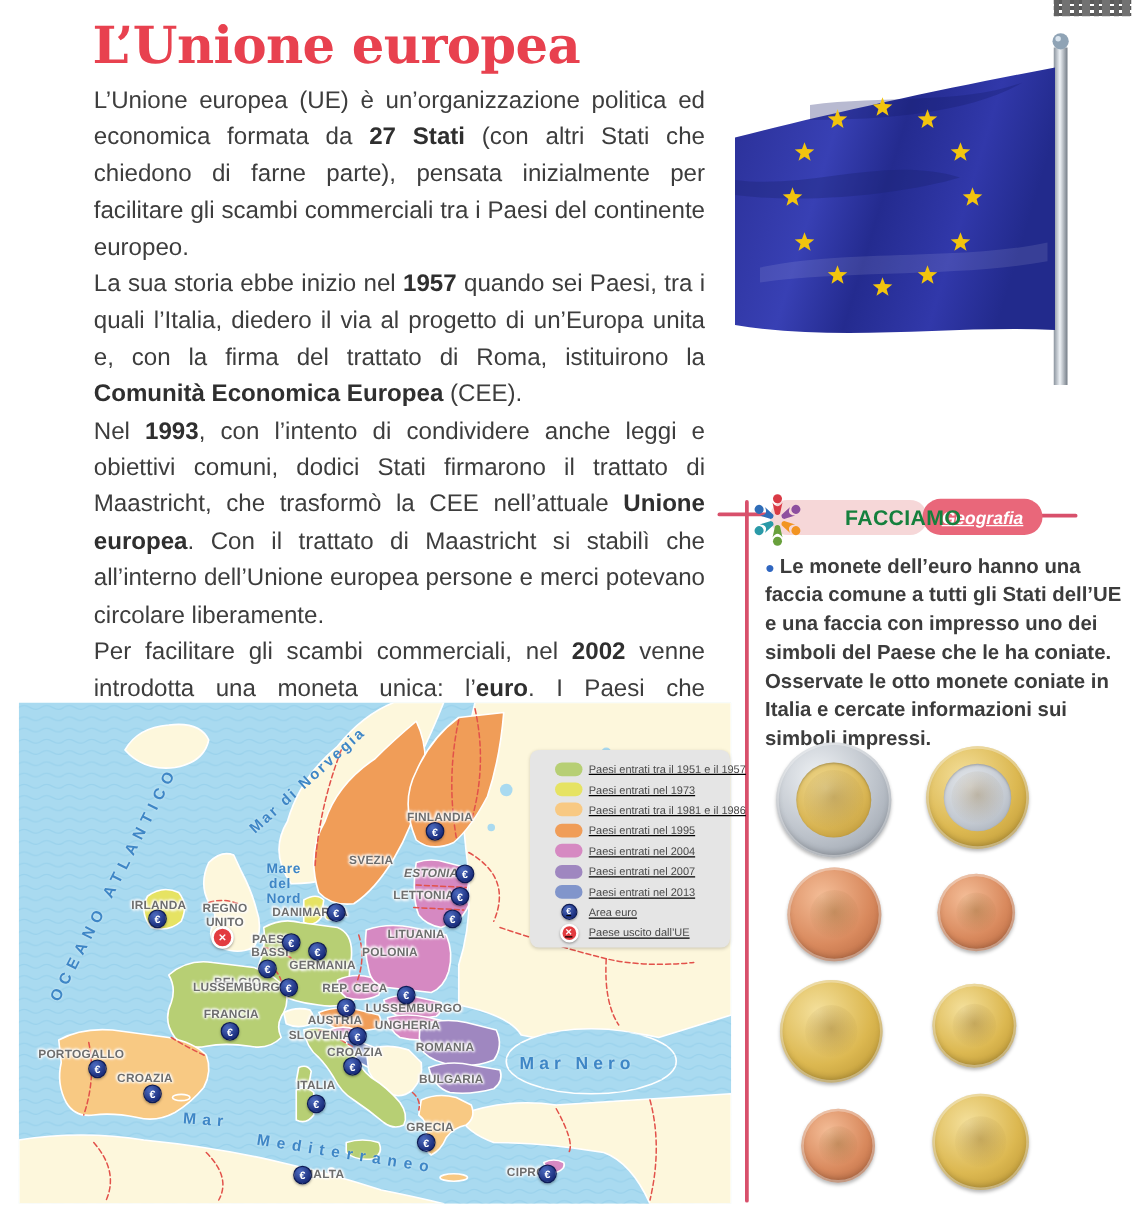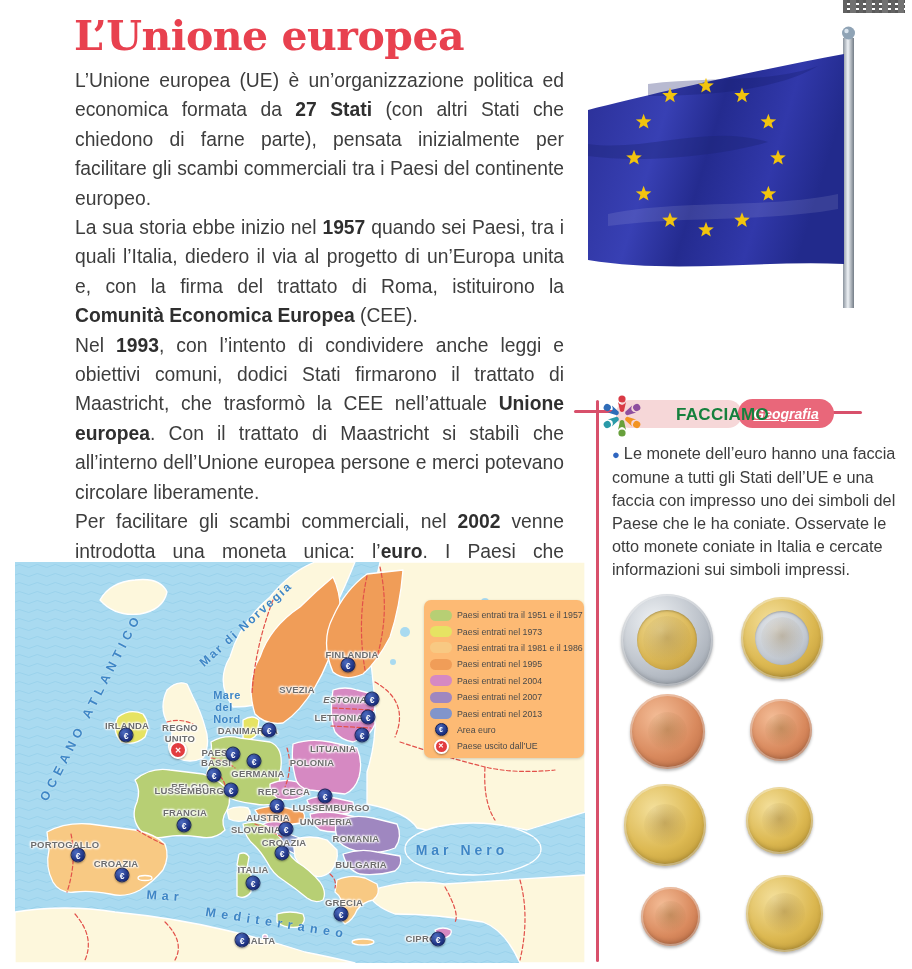--- a/index.html
+++ b/index.html
@@ -33,21 +33,21 @@
       background:#d8506b;border-radius:2px;}
   .act-pill-bg{position:absolute;left:616px;top:400px;width:126px;height:28px;
       background:#f6d7d8;border-radius:15px;}
   .act-label{position:absolute;left:676px;top:405px;font-size:17px;font-weight:700;
       color:#15803d;letter-spacing:.3px;}
   .act-subject{position:absolute;left:738px;top:399px;width:96px;height:29px;
       background:#e9677a;border-radius:15px;display:flex;align-items:center;justify-content:center;
       color:#fff;font-weight:700;font-style:italic;font-size:14px;text-decoration:underline;}
   .act-logo{position:absolute;left:598px;top:392px;width:48px;height:48px;}
   .act-body{position:absolute;left:612px;top:442px;width:296px;
-      font-size:16.3px;line-height:23px;color:#3c3c3c;}
+      font-size:16.3px;line-height:23px;color:#3c3c3c;font-weight:bold;}
   .act-bullet{color:#2f66c0;font-size:13px;margin-right:4px;}
   
   .coin{position:absolute;border-radius:50%;
       box-shadow:0 2px 3px rgba(0,0,0,.28), inset 0 0 0 2px rgba(255,255,255,.35), inset 0 -3px 5px rgba(0,0,0,.22);}
   .coin .core{position:absolute;inset:17%;border-radius:50%;
       box-shadow:inset 0 1px 2px rgba(0,0,0,.25);}
   .coin .motif{position:absolute;inset:24%;border-radius:50%;
       background:radial-gradient(circle at 50% 45%, rgba(110,75,15,.30), rgba(110,75,15,.08) 55%, transparent 75%);}
   .m-silver{background:radial-gradient(circle at 36% 30%, #eef1f4, #bcc2ca 55%, #8f97a2);}
   .m-gold{background:radial-gradient(circle at 37% 31%, #f4e09c, #dcb851 55%, #b38d2c);}
@@ -62,22 +62,22 @@
       text-shadow:0 0 2px #fff,0 0 2px #fff,0 0 3px #fff,1px 1px 2px #fff,-1px -1px 2px #fff;}
   .sealabel{position:absolute;white-space:nowrap;color:#3e86c6;font-weight:600;
       text-shadow:0 0 2px rgba(255,255,255,.6);}
   .euro-badge,.x-badge{position:absolute;transform:translate(-50%,-50%);
       display:flex;align-items:center;justify-content:center;border-radius:50%;
       color:#fff;font-weight:700;box-shadow:0 1px 2px rgba(0,0,0,.35);}
   .euro-badge{width:13px;height:13px;font-size:8.5px;border:1px solid #0d1b55;
       background:radial-gradient(circle at 35% 30%, #4d6cc0, #1c2f7e 70%);}
   .x-badge{width:14px;height:14px;font-size:8px;border:2px solid #fff;background:#e23c40;}
   .legend{position:absolute;left:409px;top:38px;width:160px;height:158px;
-      background:#fdba74;border-radius:7px;box-shadow:0 1px 3px rgba(0,0,0,.18);
-      padding:7px 5px 5px 6px;box-sizing:border-box;}
+      background:#e5e5e5;border-radius:7px;box-shadow:0 1px 3px rgba(0,0,0,.18);
+      padding:7px 5px 5px 20px;box-sizing:border-box;text-decoration:underline;}
   .legend-row{display:flex;align-items:center;height:16.4px;}
   .legend-chip{width:22px;height:11px;border-radius:6px;margin-right:5px;flex:none;}
   .legend-ic{width:22px;display:flex;justify-content:center;margin-right:5px;flex:none;}
   .legend-ic .euro-badge,.legend-ic .x-badge{position:static;transform:none;width:11px;height:11px;font-size:7px;}
   .legend-label{font-size:8.8px;color:#4a4a4a;white-space:nowrap;}
 </style>
 </head>
 <body>
 
 <div class="page">

